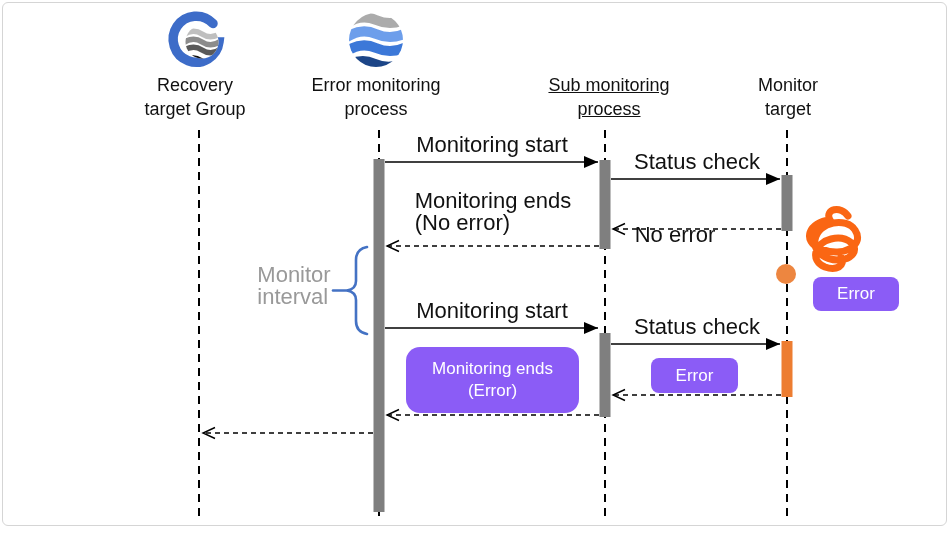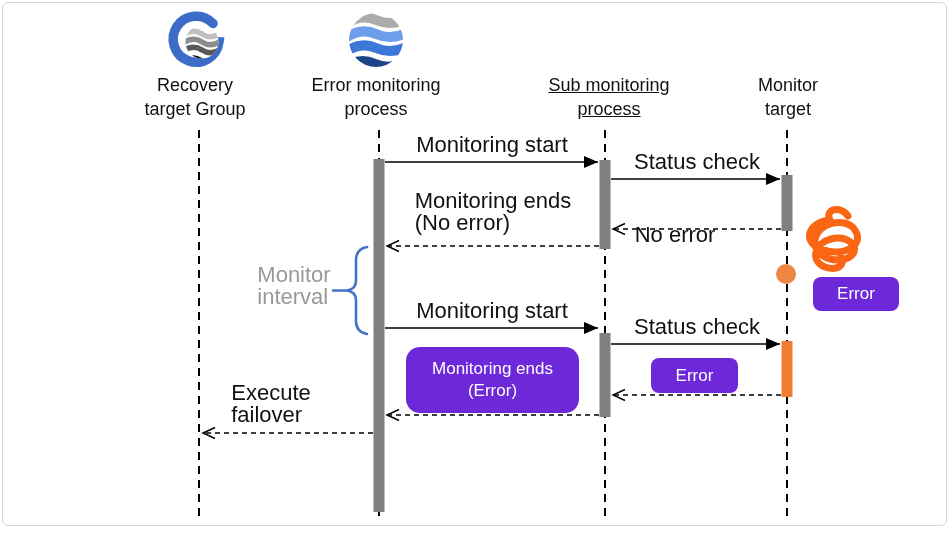--- a/index.html
+++ b/index.html
@@ -15,21 +15,21 @@
     font-size:18px;line-height:24px;color:#111;text-align:center;
     white-space:pre-line;font-weight:400;
   }
   .msg{
     position:absolute;transform:translateX(-50%);
     font-size:22px;line-height:22px;color:#111;
     white-space:pre-line;
   }
   .muted{color:#999999;}
   .obox{
-    position:absolute;background:#6d28d9;color:#fff;
+    position:absolute;background:#8b5cf6;color:#fff;
     display:flex;align-items:center;justify-content:center;
     font-size:17px;line-height:22px;text-align:center;white-space:pre-line;
   }
   .obox.small{border-radius:8px;}
   .obox.big{border-radius:14px;}
 </style>
 </head>
 <body>
 
 <div class="canvas">
@@ -119,21 +119,19 @@
 
   <div class="msg" style="left:489px;top:131px;">Monitoring start</div>
   <div class="msg" style="left:694px;top:148px;">Status check</div>
   <div class="msg" style="left:672px;top:196px;margin-top:25px;">No error</div>
   <div class="msg" style="left:490px;top:187px;">Monitoring ends
 (No error)</div>
   <div class="msg muted" style="left:291px;top:261px;">Monitor
 interval</div>
   <div class="msg" style="left:489px;top:297px;">Monitoring start</div>
   <div class="msg" style="left:694px;top:313px;">Status check</div>
-  <div class="msg" style="left:268px;top:379px;">Execute
-failover</div>
 
   <div class="obox small" style="left:810px;top:274px;width:86px;height:34px;">Error</div>
   <div class="obox small" style="left:648px;top:355px;width:87px;height:35px;">Error</div>
   <div class="obox big" style="left:403px;top:344px;width:173px;height:66px;">Monitoring ends
 (Error)</div>
 
 </div>
 
 </body></html>

